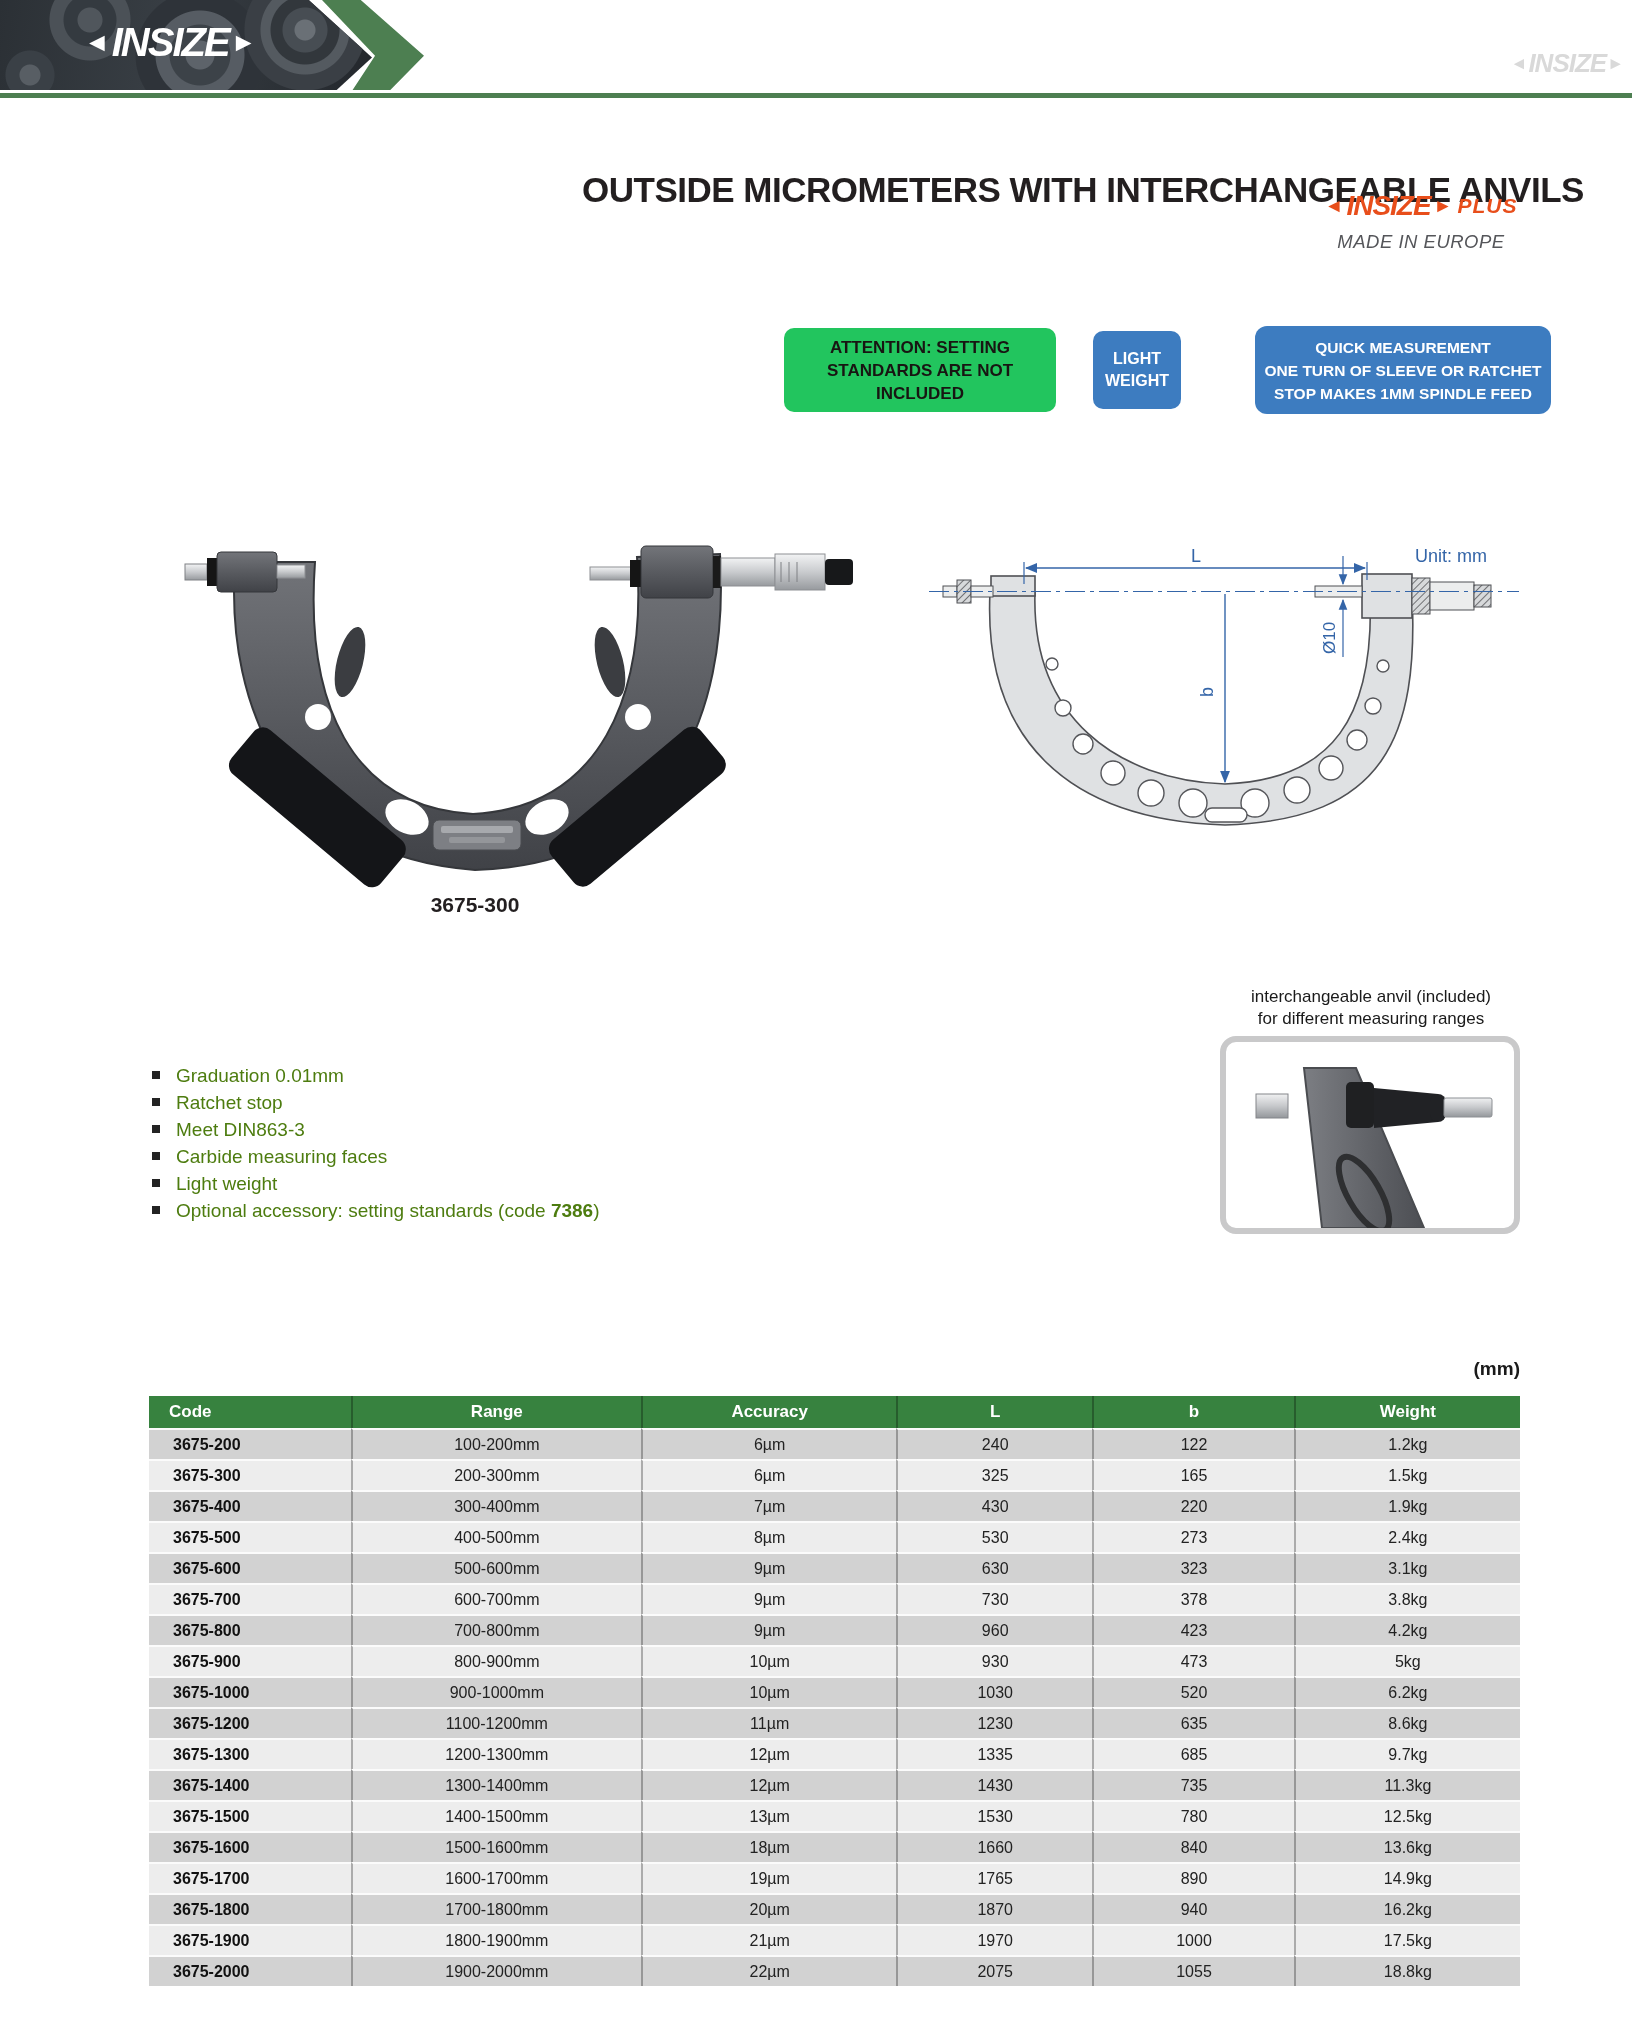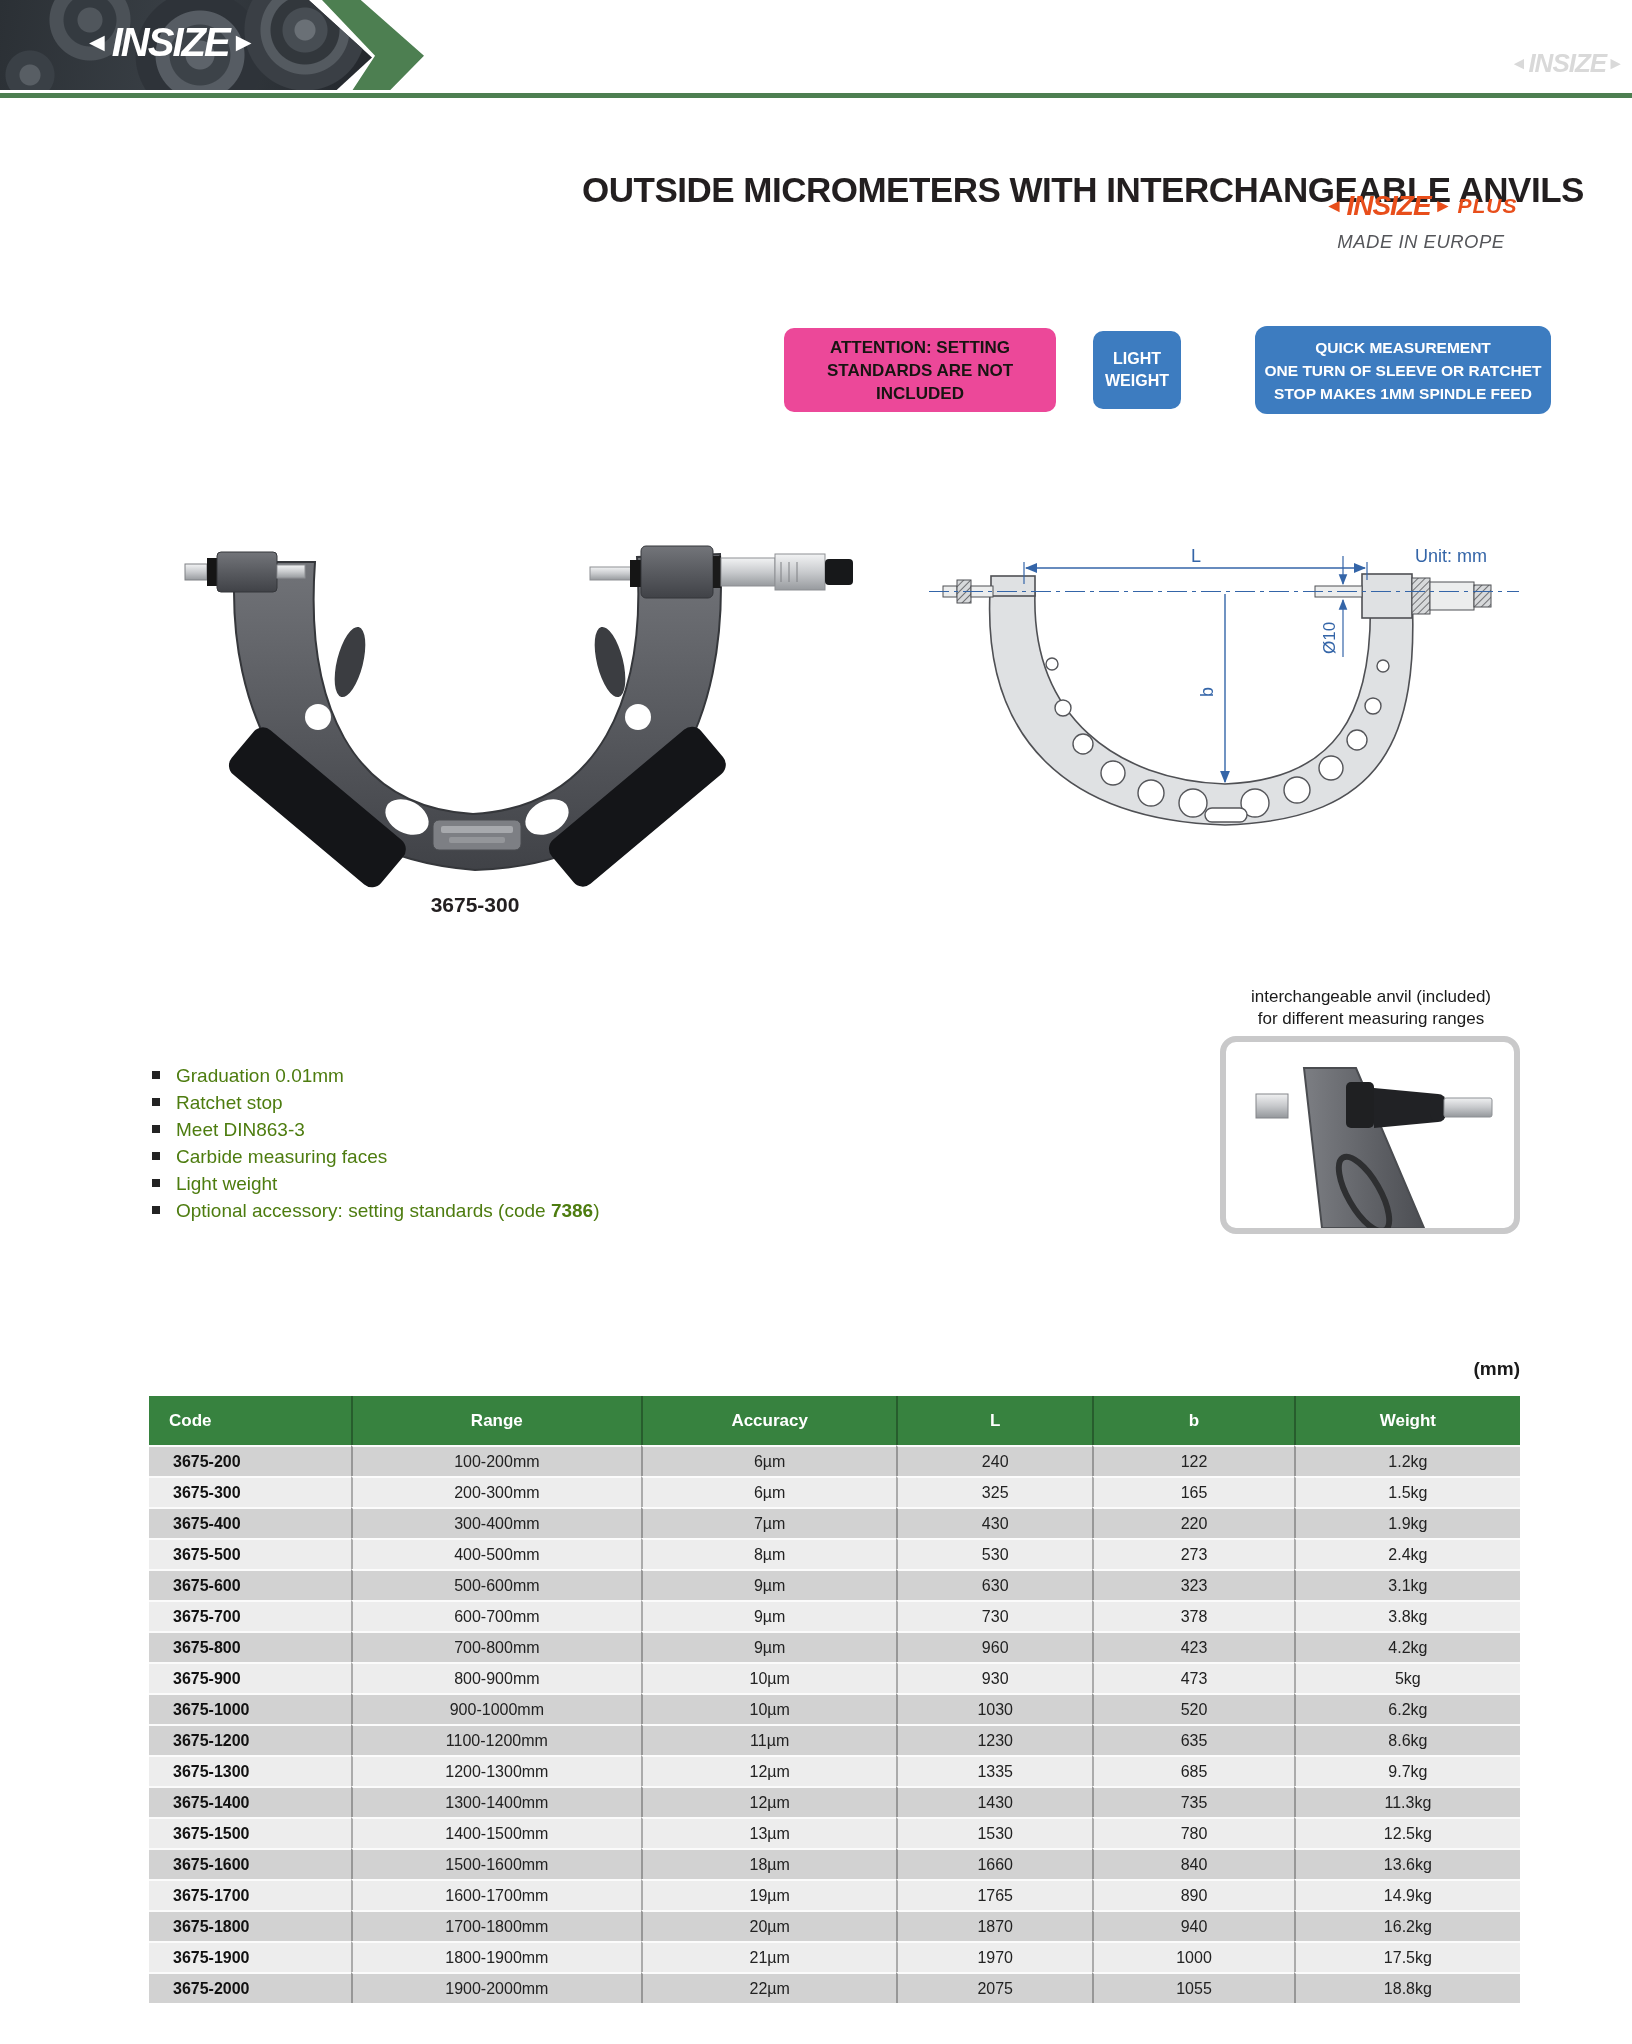--- a/index.html
+++ b/index.html
@@ -51,21 +51,21 @@
   .brand-plus .row1 .plus{font-size:21px;letter-spacing:1px;margin-left:2px;}
   .brand-plus .row2{
     margin-top:9px;color:#55565a;font-style:italic;font-weight:normal;
     font-size:18.5px;letter-spacing:0.5px;
   }
   
   .badge{
     position:absolute;display:flex;flex-direction:column;justify-content:center;align-items:center;
     border-radius:10px;font-weight:bold;text-align:center;
   }
-  .badge-attention{left:784px;top:328px;width:272px;height:84px;background:#ec4899;color:#181512;font-size:17px;line-height:23px;}
+  .badge-attention{left:784px;top:328px;width:272px;height:84px;background:#22c55e;color:#181512;font-size:17px;line-height:23px;}
   .badge-light{left:1093px;top:331px;width:88px;height:78px;background:#3d7cc0;color:#fff;font-size:16px;line-height:22px;}
   .badge-quick{left:1224px;top:326px;width:296px;height:88px;background:#3d7cc0;color:#fff;font-size:15.5px;line-height:23px;border-radius:12px;margin-left:31px;}
   
   .product-svg{position:absolute;left:175px;top:512px;}
   .fig-caption{position:absolute;left:130px;top:893px;width:690px;text-align:center;font-size:21px;font-weight:bold;color:#231f20;}
   .drawing-svg{position:absolute;left:915px;top:522px;}
   
   .anvil-note{position:absolute;left:1218px;top:986px;width:306px;text-align:center;font-size:17px;line-height:22px;color:#1a1a1a;}
   .anvil-box{
     position:absolute;left:1220px;top:1036px;width:300px;height:198px;box-sizing:border-box;
@@ -80,21 +80,21 @@
   .features .bold-code{font-weight:bold;}
   
   .mm-note{position:absolute;left:1380px;top:1358px;width:140px;text-align:right;font-size:19px;font-weight:bold;color:#1a1a1a;}
   .spec-table{
     position:absolute;left:149px;top:1396px;width:1371px;
     border-collapse:separate;border-spacing:0;table-layout:fixed;font-size:16px;
   }
   .spec-table col.c0{width:14.7%;} .spec-table col.c1{width:21.2%;} .spec-table col.c2{width:18.6%;}
   .spec-table col.c3{width:14.3%;} .spec-table col.c4{width:14.7%;} .spec-table col.c5{width:16.5%;}
   .spec-table th{
-    background:#37823f;color:#ffffff;font-weight:bold;font-size:17px;height:49px;
+    background:#37823f;color:#ffffff;font-weight:bold;font-size:17px;height:32px;
     text-align:center;padding:0;
   }
   .spec-table th.col-0{text-align:left;padding-left:20px;}
   .spec-table th + th, .spec-table td + td{border-left:2px solid rgba(0,0,0,0.28);}
   .spec-table td{
     height:29px;text-align:center;color:#222222;padding:0;border-top:2px solid #fbfbfb;
   }
   .spec-table td.col-0{text-align:left;padding-left:24px;font-weight:bold;color:#111;}
   .spec-table tr.row-dark td{background:#d2d2d2;}
   .spec-table tr.row-light td{background:#ededed;}

